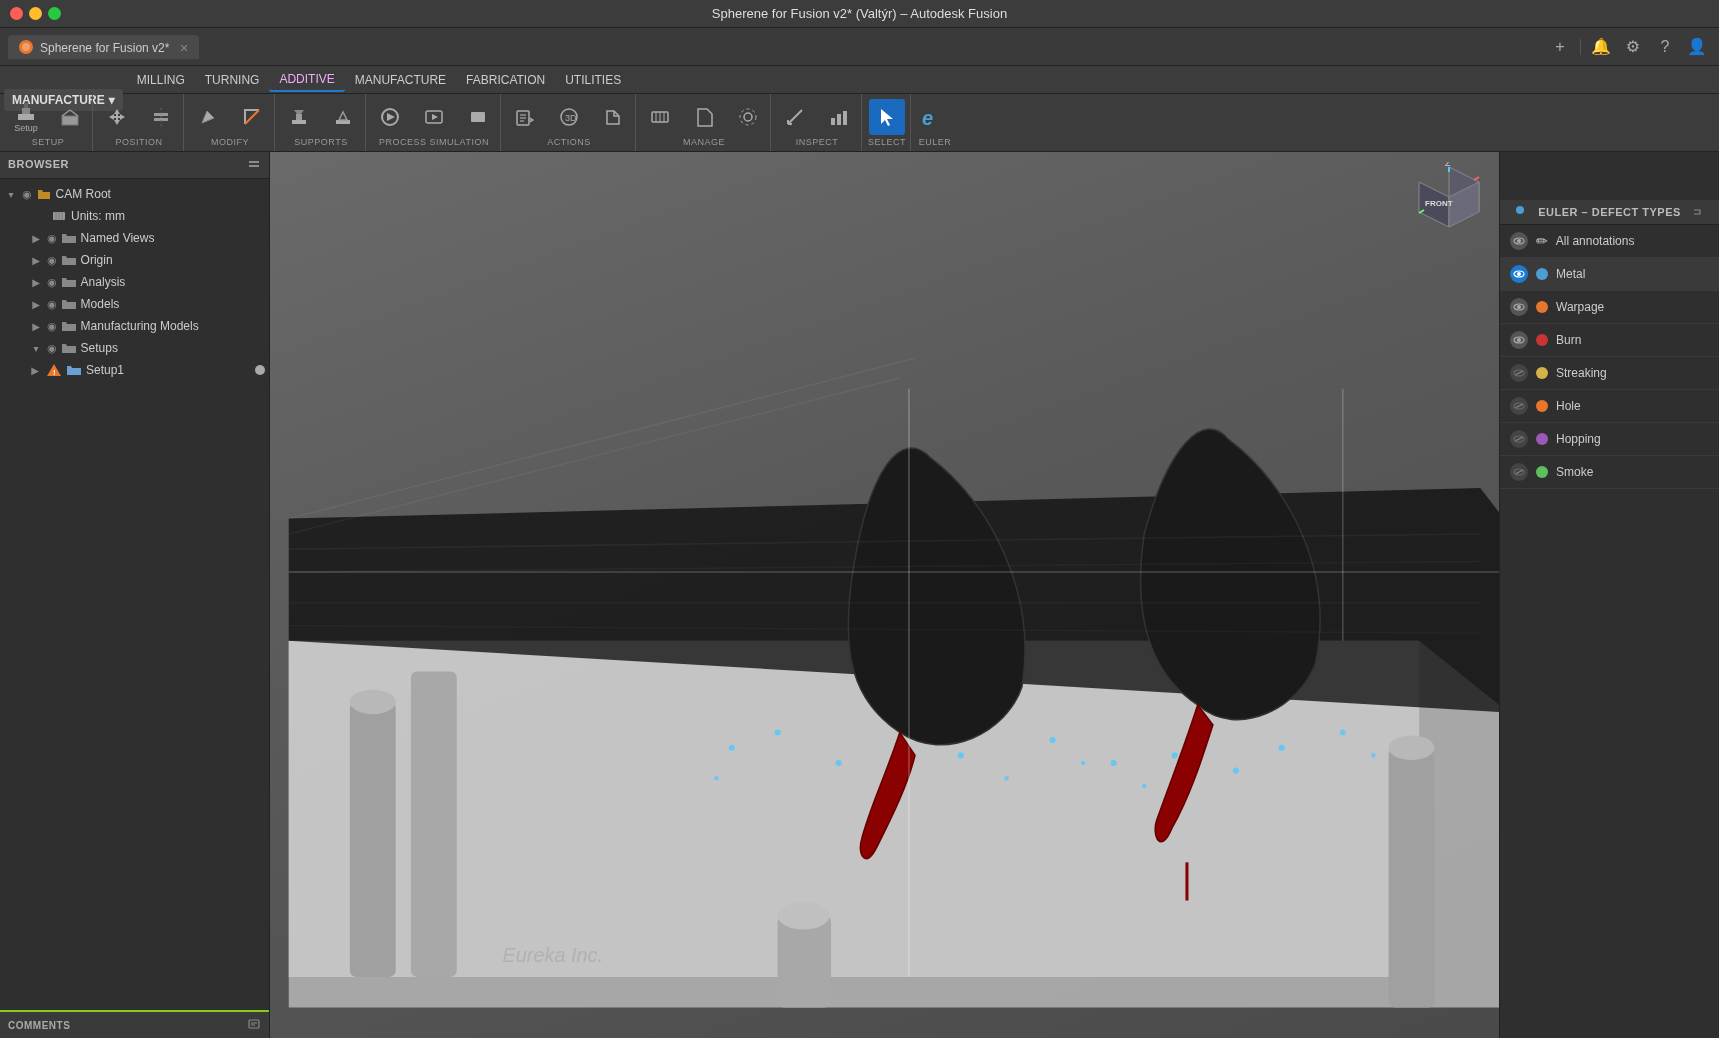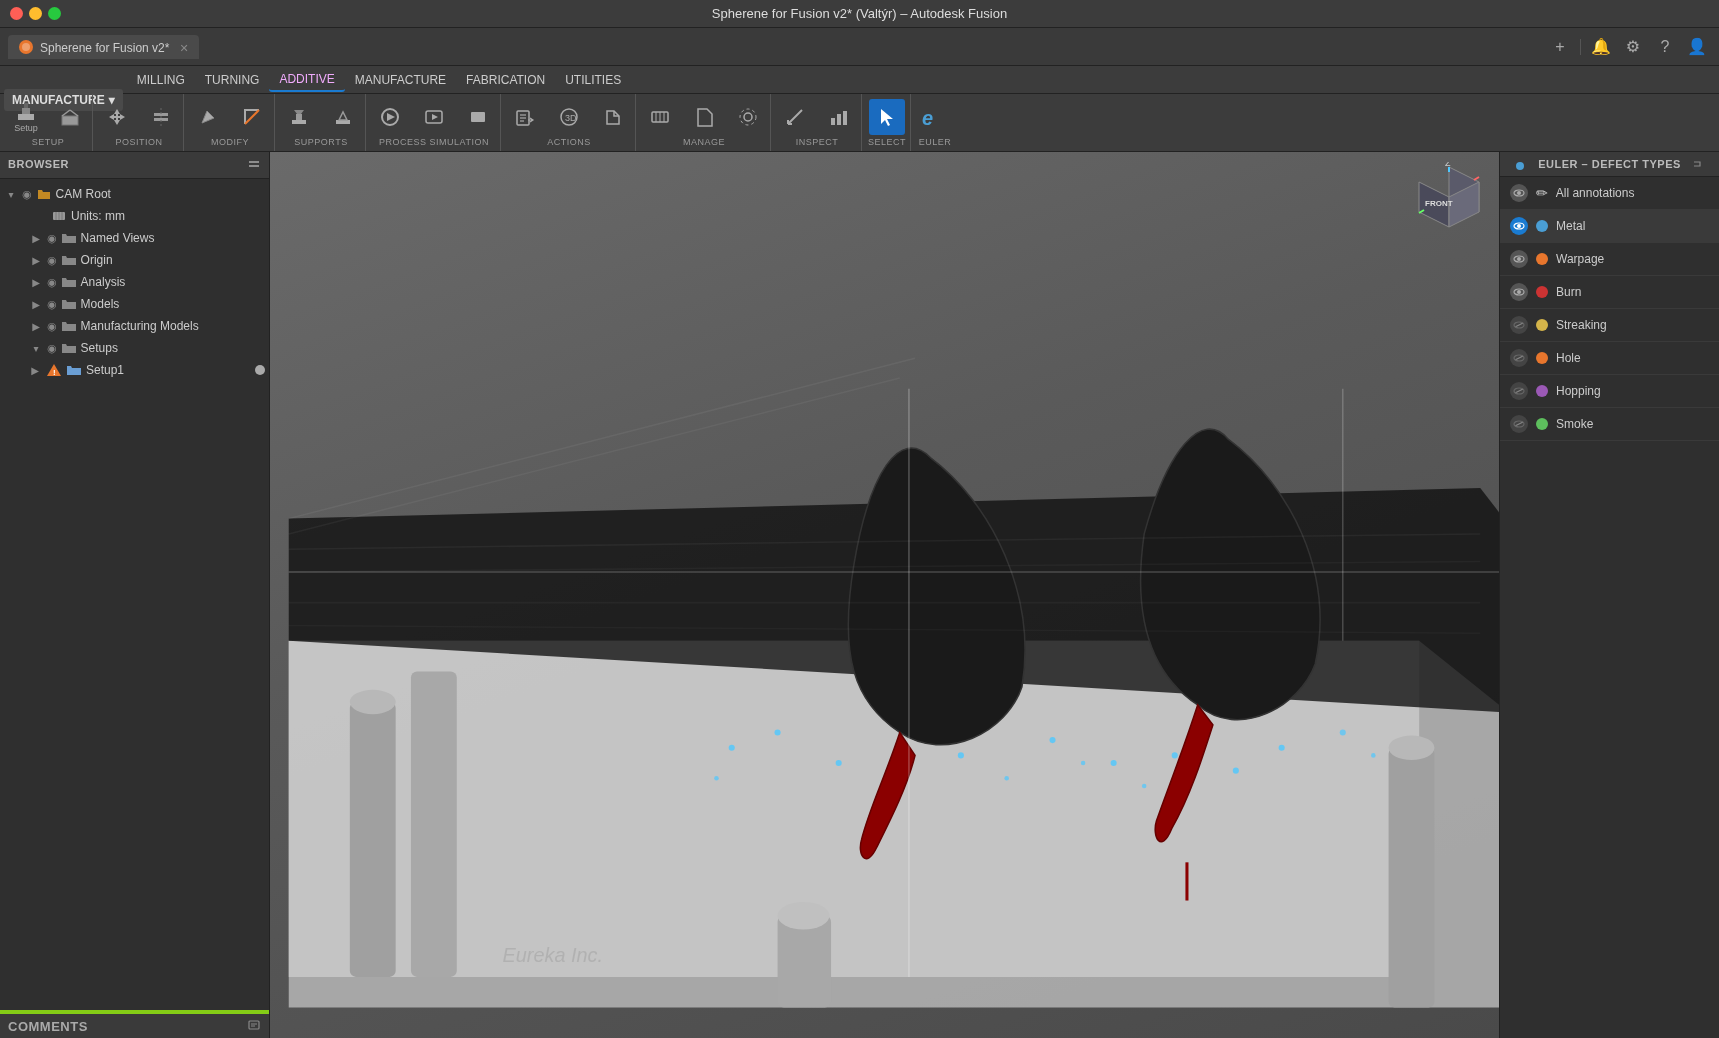--- a/index.html
+++ b/index.html
@@ -156,24 +156,24 @@
     .tree-item .expand-icon { width: 14px; text-align: center; font-size: 10px; color: #888; flex-shrink: 0; }
     .tree-item .eye-icon { font-size: 11px; color: #888; flex-shrink: 0; }
     .tree-item .item-label { flex: 1; }
     .indent-1 { padding-left: 29px; }
     .indent-2 { padding-left: 28px; }
 
     
     .comments-bar {
       height: 28px;
       background: #3a3a3a;
-      border-top: 4px solid #84cc16;
+      border-top: 2px solid #84cc16;
       display: flex; align-items: center;
       padding: 0 8px;
-      font-size: 13px; color: #aaa;
+      font-size: 10px; color: #aaa;
       font-weight: 600; text-transform: uppercase; letter-spacing: 0.5px;
       justify-content: space-between;
     }
 
     
     #viewport {
       flex: 1;
       background: #5a5a5a;
       position: relative;
       overflow: hidden;
@@ -182,26 +182,26 @@
     
     #right-panel {
       width: 220px;
       background: #2f2f2f;
       border-left: 1px solid #222;
       display: flex;
       flex-direction: column;
       flex-shrink: 0;
     }
     .panel-header {
-      display: flex; align-items: flex-end; justify-content: space-between;
+      display: flex; align-items: flex-start; justify-content: space-between;
       padding: 6px 16px;
       background: #3a3a3a;
       border-bottom: 1px solid #222;
       font-size: 11px; font-weight: 600; color: #bbb;
-      text-transform: uppercase; letter-spacing: 0.5px;
+      text-transform: uppercase; letter-spacing: 0.5px; margin-top: 48px;
     }
     .panel-item {
       display: flex; align-items: center; gap: 8px;
       padding: 7px 10px;
       cursor: pointer;
       border-bottom: 1px solid #3a3a3a;
       font-size: 12px; color: #ccc;
     }
     .panel-item.active { background: #3a3a3a; }
     .panel-item .eye-btn {

